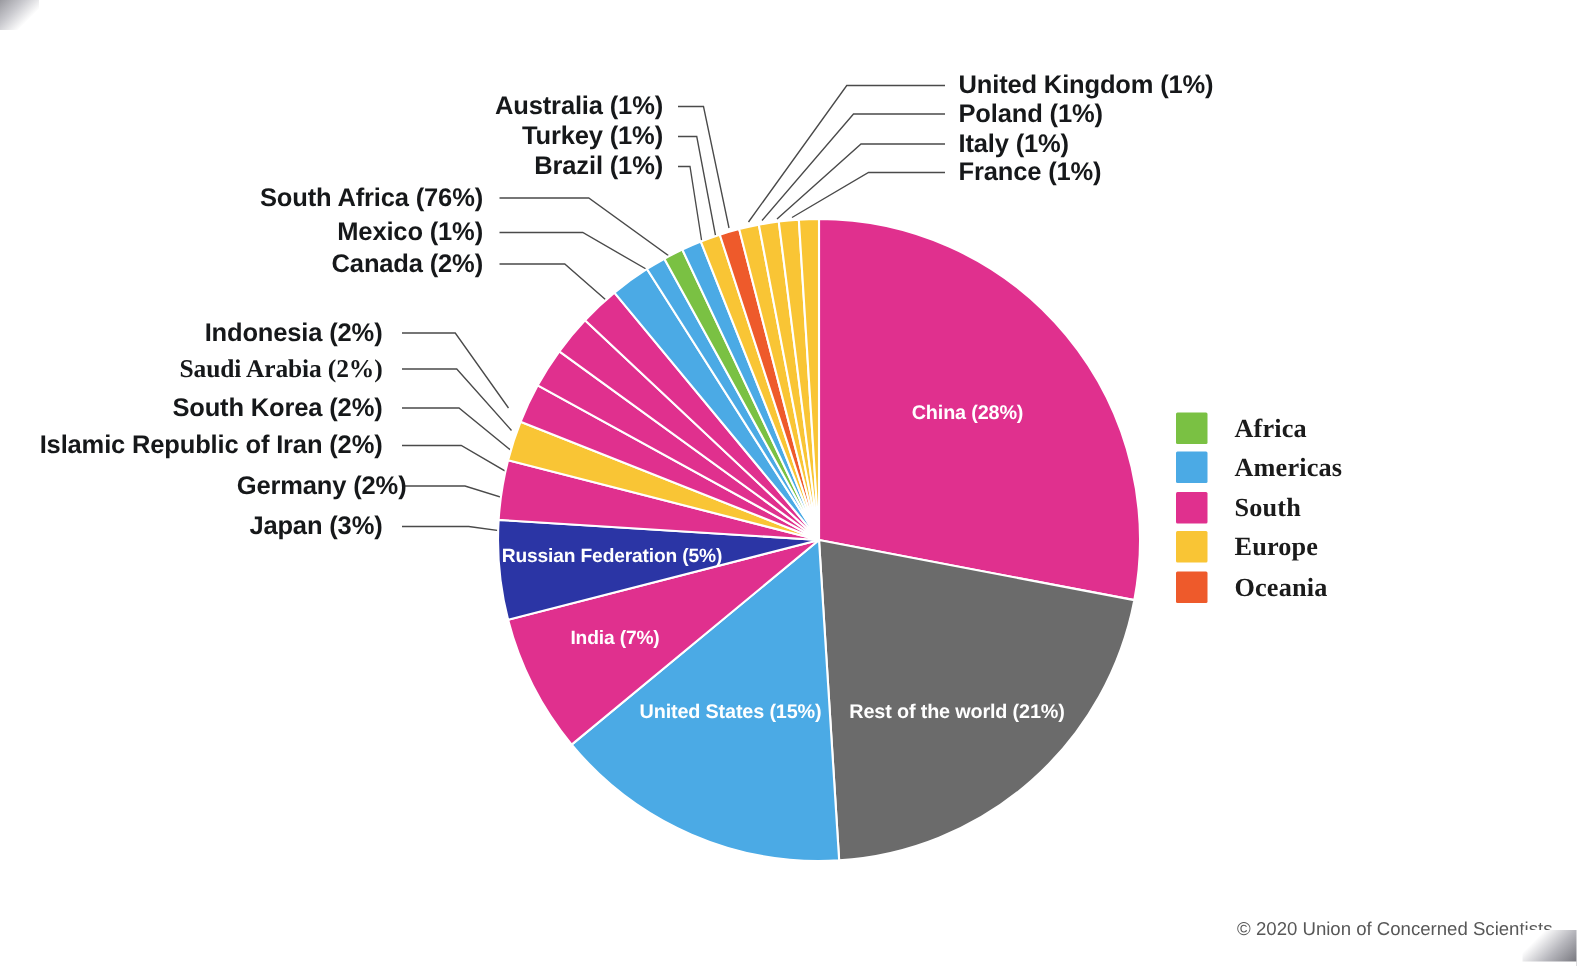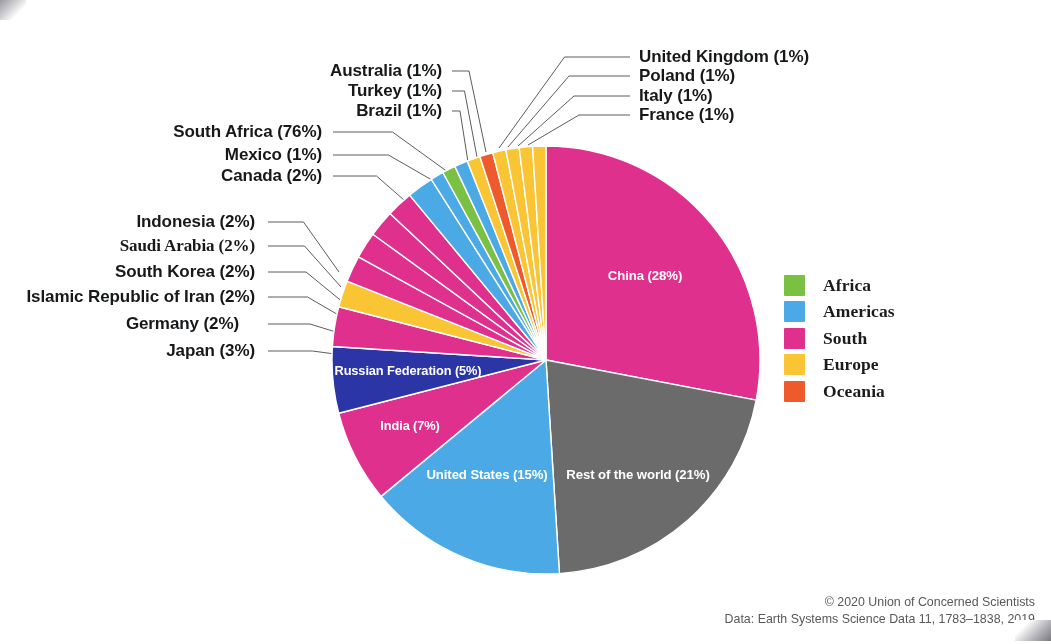--- a/index.html
+++ b/index.html
@@ -221,21 +221,21 @@
 
     <div id="inside-labels">
         <div class="slice-label big" style="left: 645px; top: 275px;">China (28%)</div>
         <div class="slice-label big" style="left: 638px; top: 474px;">Rest of the world (21%)</div>
         <div class="slice-label big" style="left: 487px; top: 474px;">United States (15%)</div>
         <div class="slice-label" style="left: 410px; top: 425px;">India (7%)</div>
         <div class="slice-label" style="left: 408px; top: 370px;">Russian Federation (5%)</div>
       </div>
     <div id="callout-labels">
         <div class="callout right-aligned" style="left: 255px; top: 351px;">Japan (3%)</div>
-        <div class="callout right-aligned" style="left: 239px; top: 324px; padding-left: 20px;">Germany (2%)</div>
+        <div class="callout right-aligned" style="left: 271px; top: 324px; padding-left: 20px;">Germany (2%)</div>
         <div class="callout right-aligned" style="left: 255px; top: 297px;">Islamic Republic of Iran (2%)</div>
         <div class="callout right-aligned" style="left: 255px; top: 272px;">South Korea (2%)</div>
         <div class="callout right-aligned" style="left: 255px; top: 246px; font-family: Liberation Serif, serif;">Saudi Arabia (2%)</div>
         <div class="callout right-aligned" style="left: 255px; top: 222px;">Indonesia (2%)</div>
         <div class="callout right-aligned" style="left: 322px; top: 176px;">Canada (2%)</div>
         <div class="callout right-aligned" style="left: 322px; top: 155px;">Mexico (1%)</div>
         <div class="callout right-aligned" style="left: 322px; top: 132px;">South Africa (76%)</div>
         <div class="callout right-aligned" style="left: 442px; top: 111px;">Brazil (1%)</div>
         <div class="callout right-aligned" style="left: 442px; top: 91px;">Turkey (1%)</div>
         <div class="callout right-aligned" style="left: 442px; top: 71px;">Australia (1%)</div>
@@ -264,19 +264,18 @@
         <span class="legend-label">Europe</span>
       </div>
       <div class="legend-row">
         <span class="legend-swatch" style="background: rgb(238, 90, 43);"></span>
         <span class="legend-label">Oceania</span>
       </div>
     </div>
 
   <div id="credits">
     <div>© 2020 Union of Concerned Scientists</div>
-    <div>Data: Earth Systems Science Data 11, 1783–1838, 2019</div>
   </div>
 
   <div class="corner-tl"></div>
   <div class="corner-br"></div>
   <div class="edge-bottom"></div>
 </div>
 
 </body></html>

